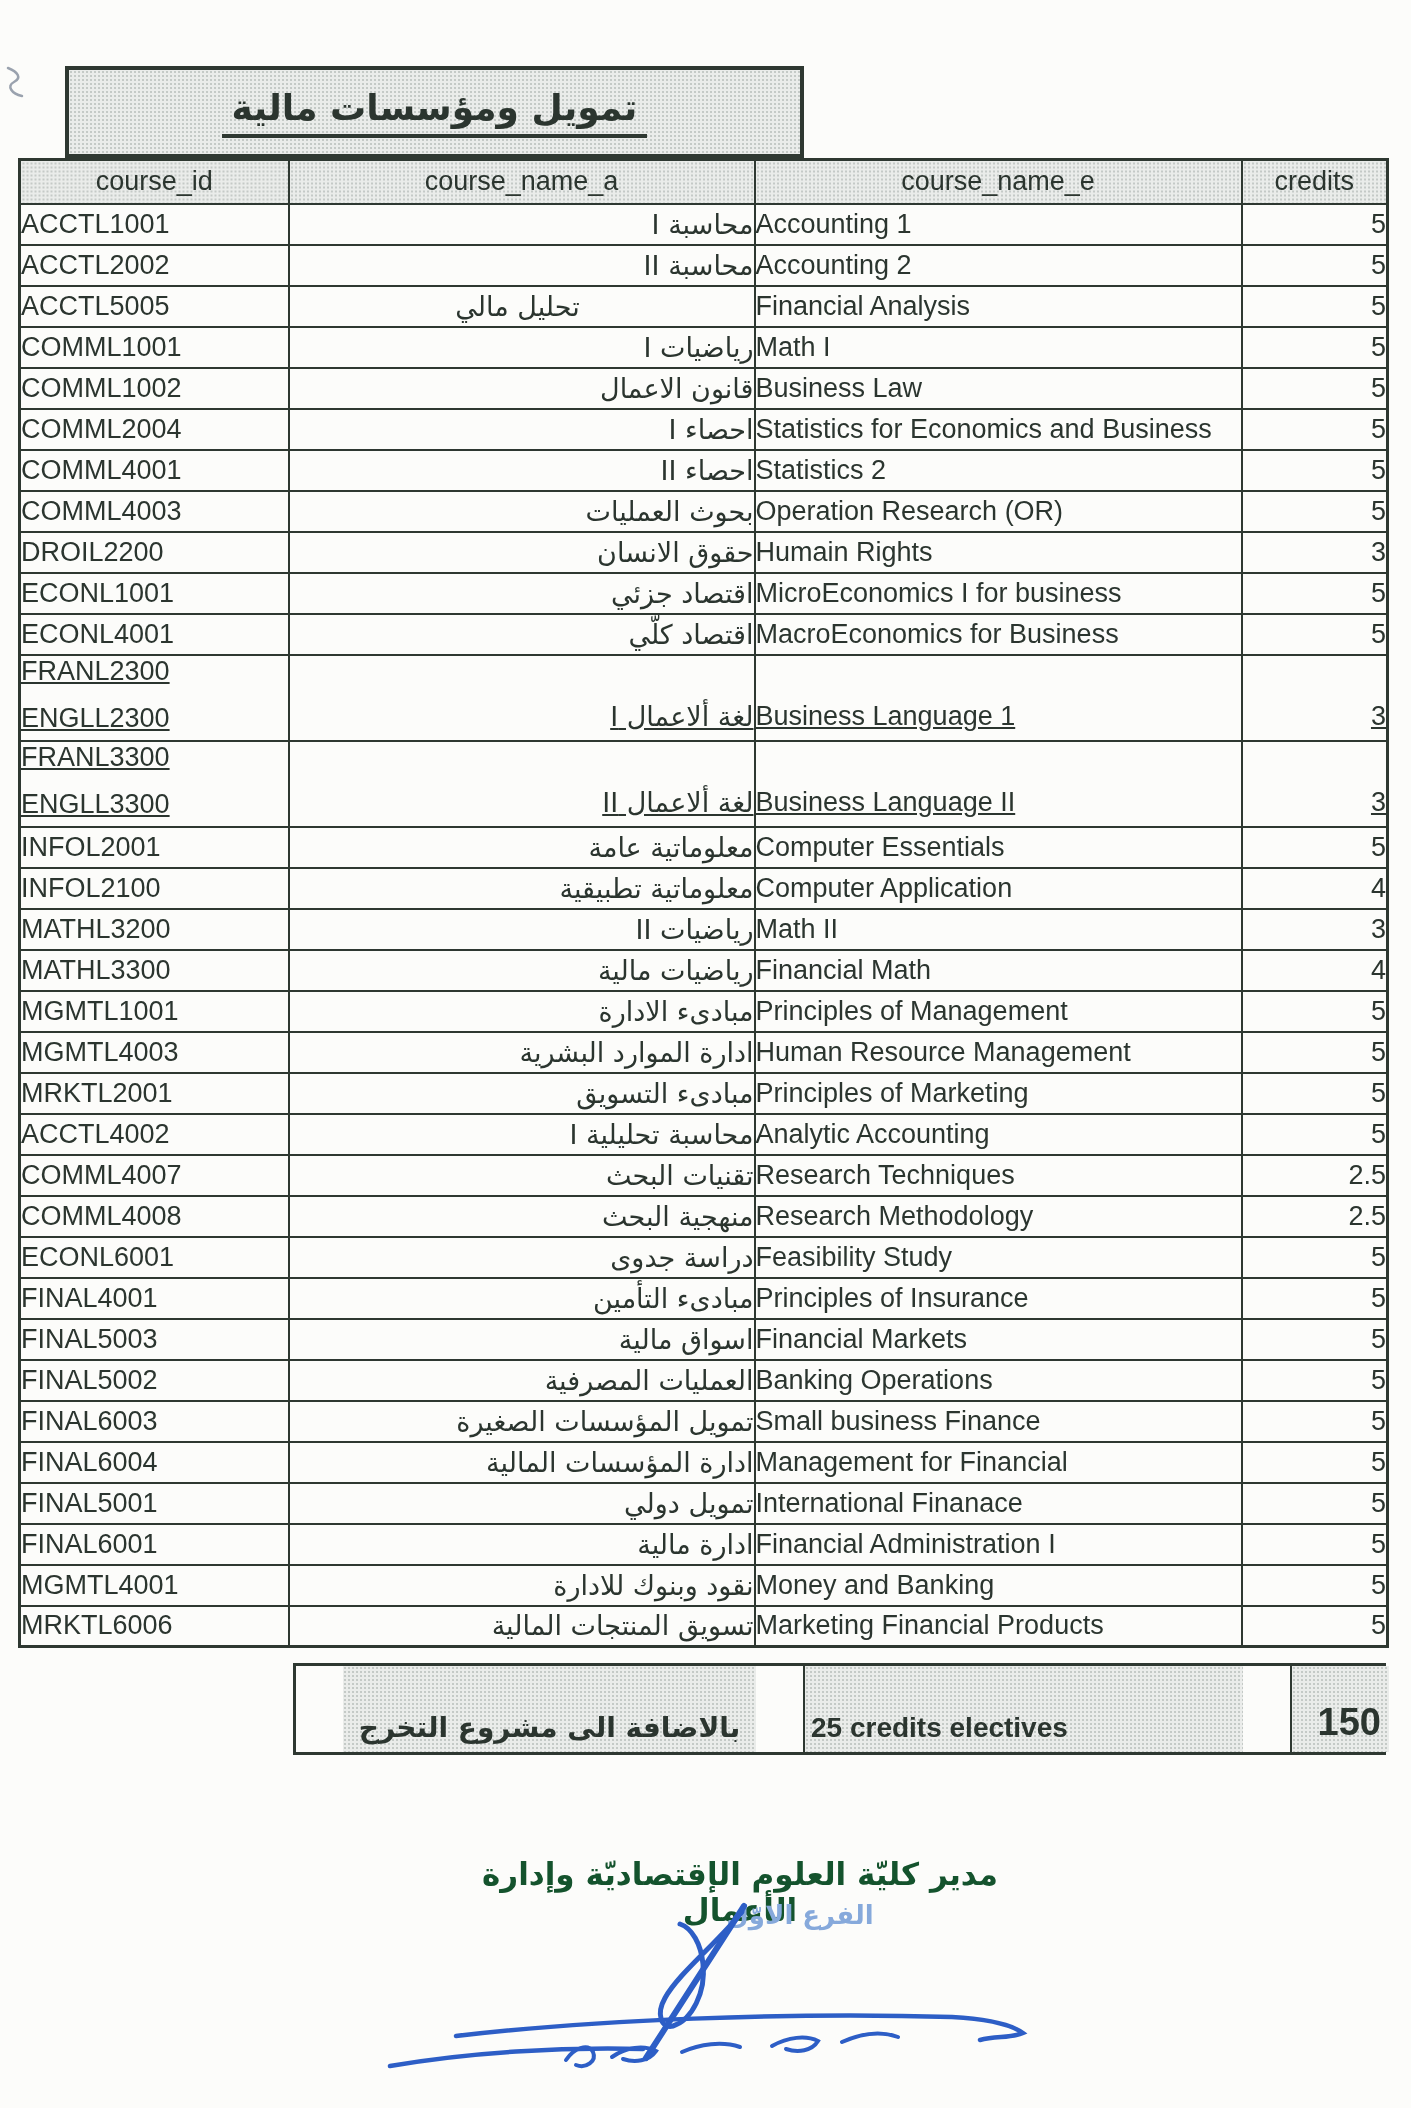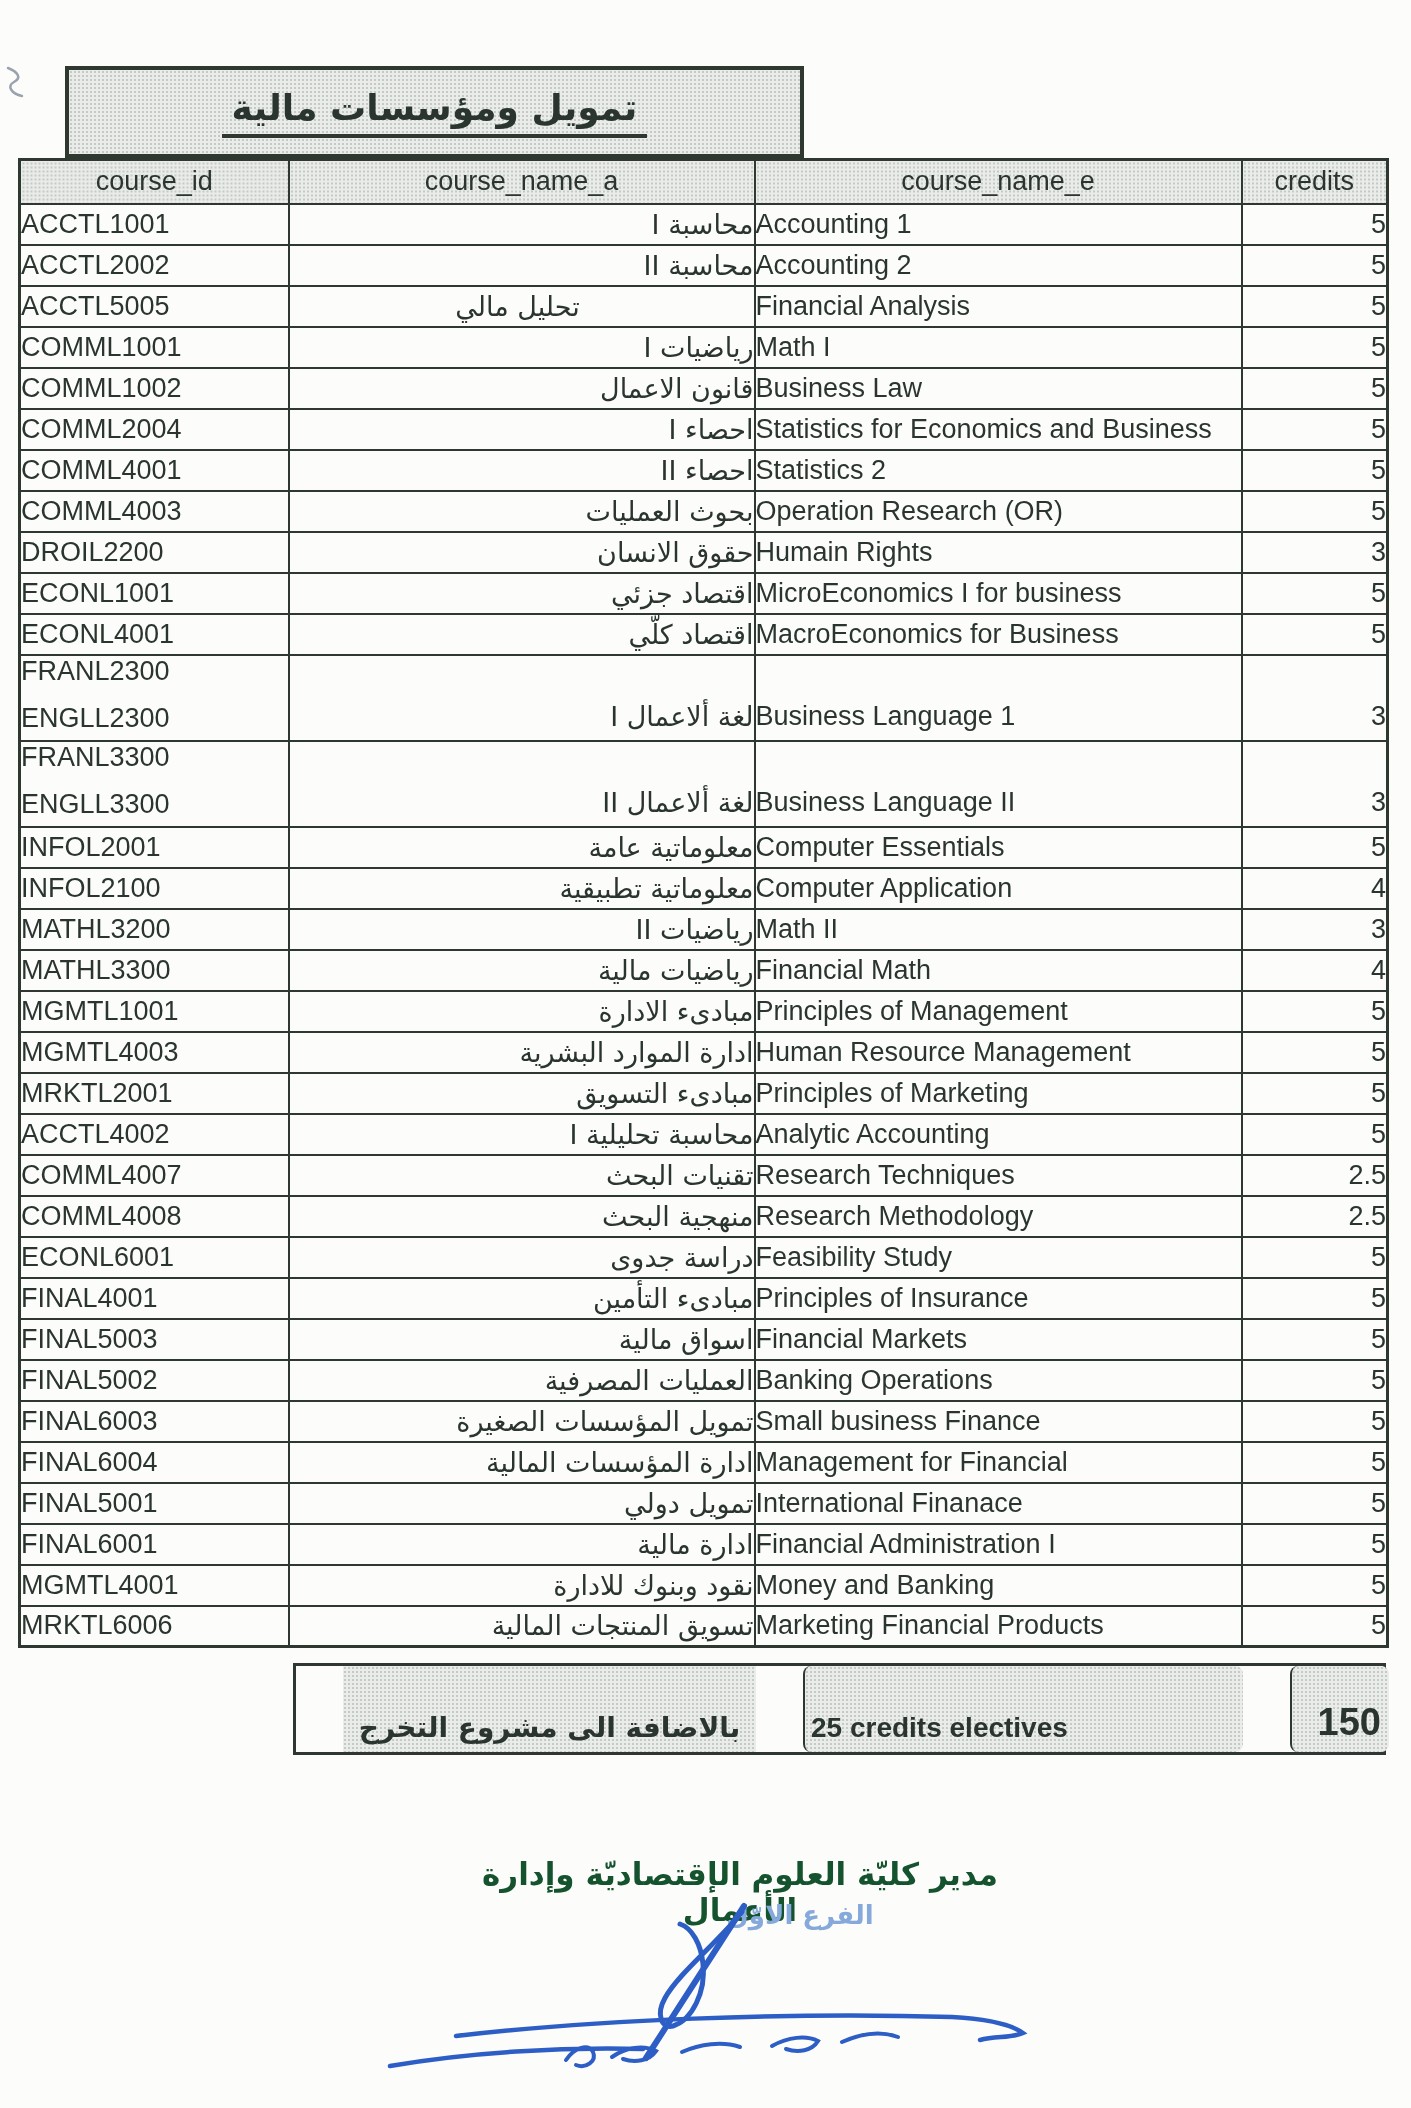--- a/index.html
+++ b/index.html
@@ -41,35 +41,35 @@
   }
   .course-table tbody td { height:41px; font-size:27px; vertical-align:middle; padding:0; }
   .col-id { width:269px; } .col-ar { width:466px; } .col-en { width:487px; } .col-cr { width:146px; }
   .id-cell { text-align:left; padding-left:8px; }
   .ar-cell {
     text-align:right; padding-right:3px; font-size:25px;
     font-family:"DejaVu Sans","Liberation Sans",sans-serif;
   }
   .en-cell { text-align:left; padding-left:6px; }
   .cr-cell { text-align:right; padding-right:9px; }
-  tr.tall td { height:80px; vertical-align:bottom; }
+  tr.tall td { height:80px; vertical-align:bottom;text-decoration:underline; }
   tr.tall .ar-cell, tr.tall .en-cell, tr.tall .cr-cell { padding-bottom:8px; }
   tr.tall .id-cell .id-line { margin-bottom:16px; }
   tr.tall .id-cell .id-line:last-child { margin-bottom:6px; }
   
   .summary-row {
     position:absolute; left:293px; top:1663px; width:1093px; height:92px;
     border:3px solid #2e3831; box-sizing:border-box;
     display:grid; grid-template-columns:460px 487px 146px;
   }
   .summary-cell {
     display:flex; align-items:flex-end; box-sizing:border-box;
     font-weight:bold; padding-bottom:8px;
   }
-  .summary-cell + .summary-cell { border-left:2px solid #2e3831;border-radius:8px; }
+  .summary-cell + .summary-cell { border-left:2px solid #2e3831; }
   .summary-ar {
     justify-content:center; font-size:28px; direction:rtl;
     font-family:"DejaVu Sans","Liberation Sans",sans-serif;
   }
   .summary-en { justify-content:flex-start; padding-left:6px; font-size:28px; }
   .summary-cr { justify-content:flex-end; padding-right:8px; font-size:38px; }
   
   .stamp-line1 {
     position:absolute; left:420px; top:1856px; width:640px; text-align:center;
     color:#14532d; font-size:31px; font-weight:bold; direction:rtl;

